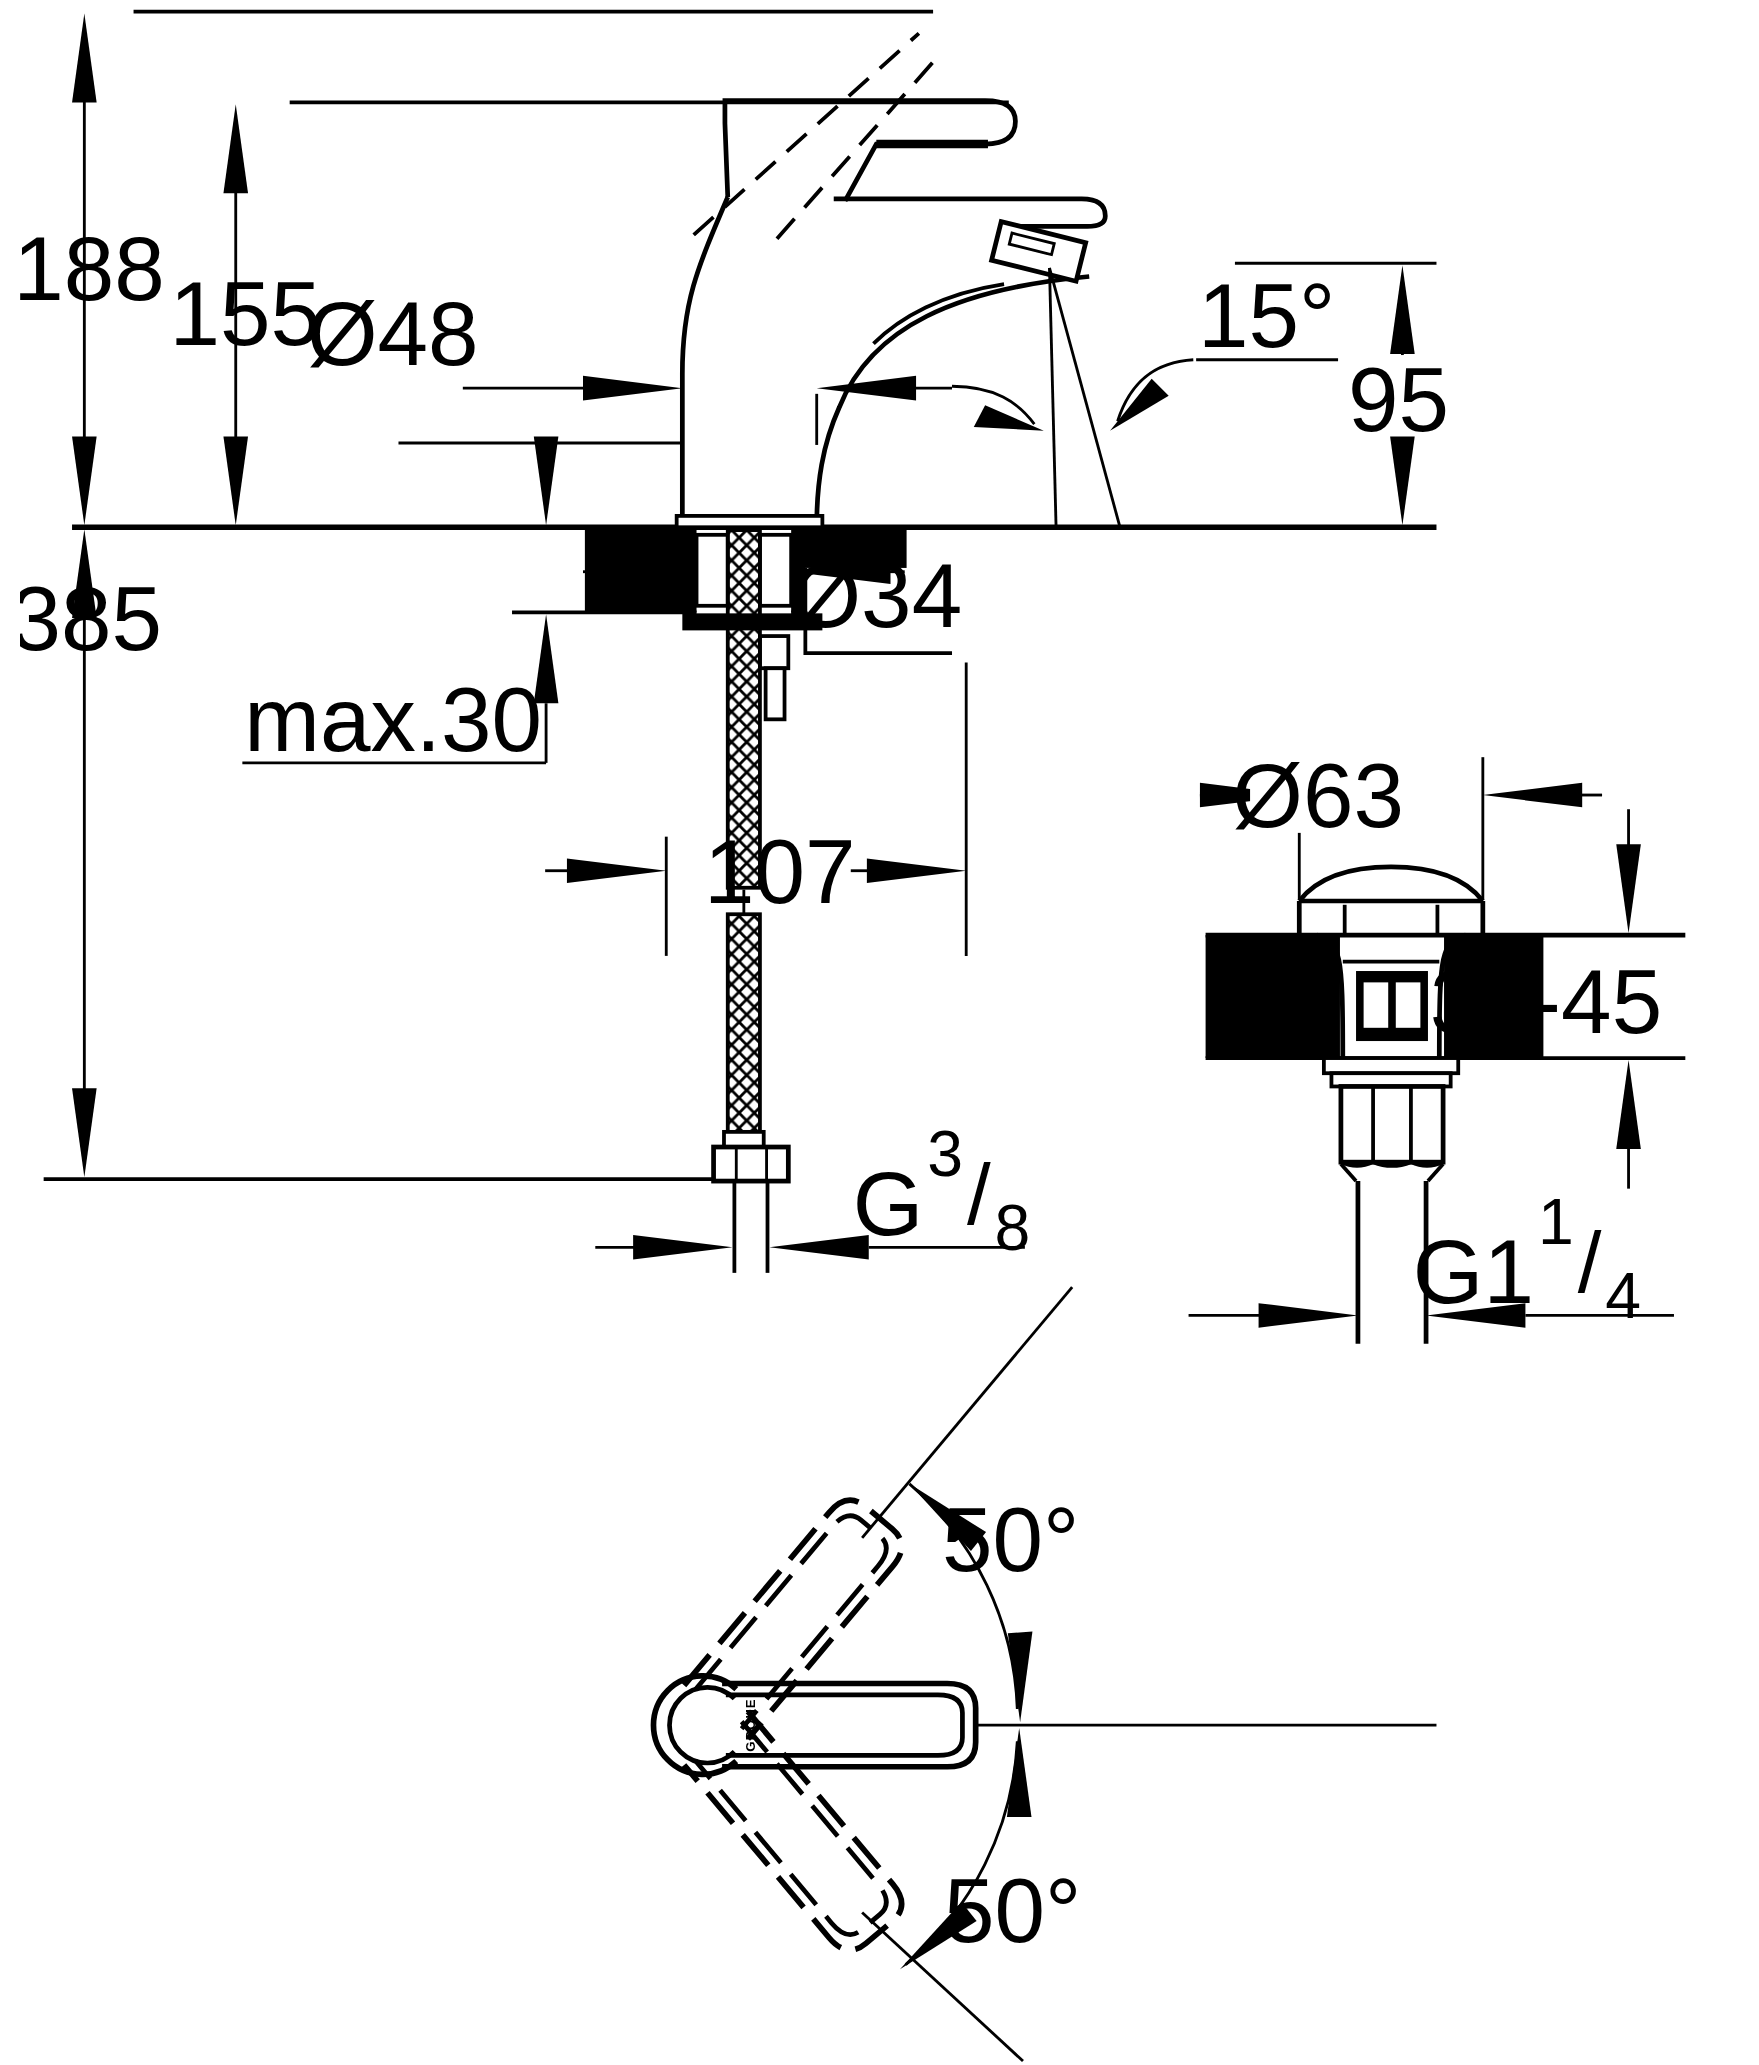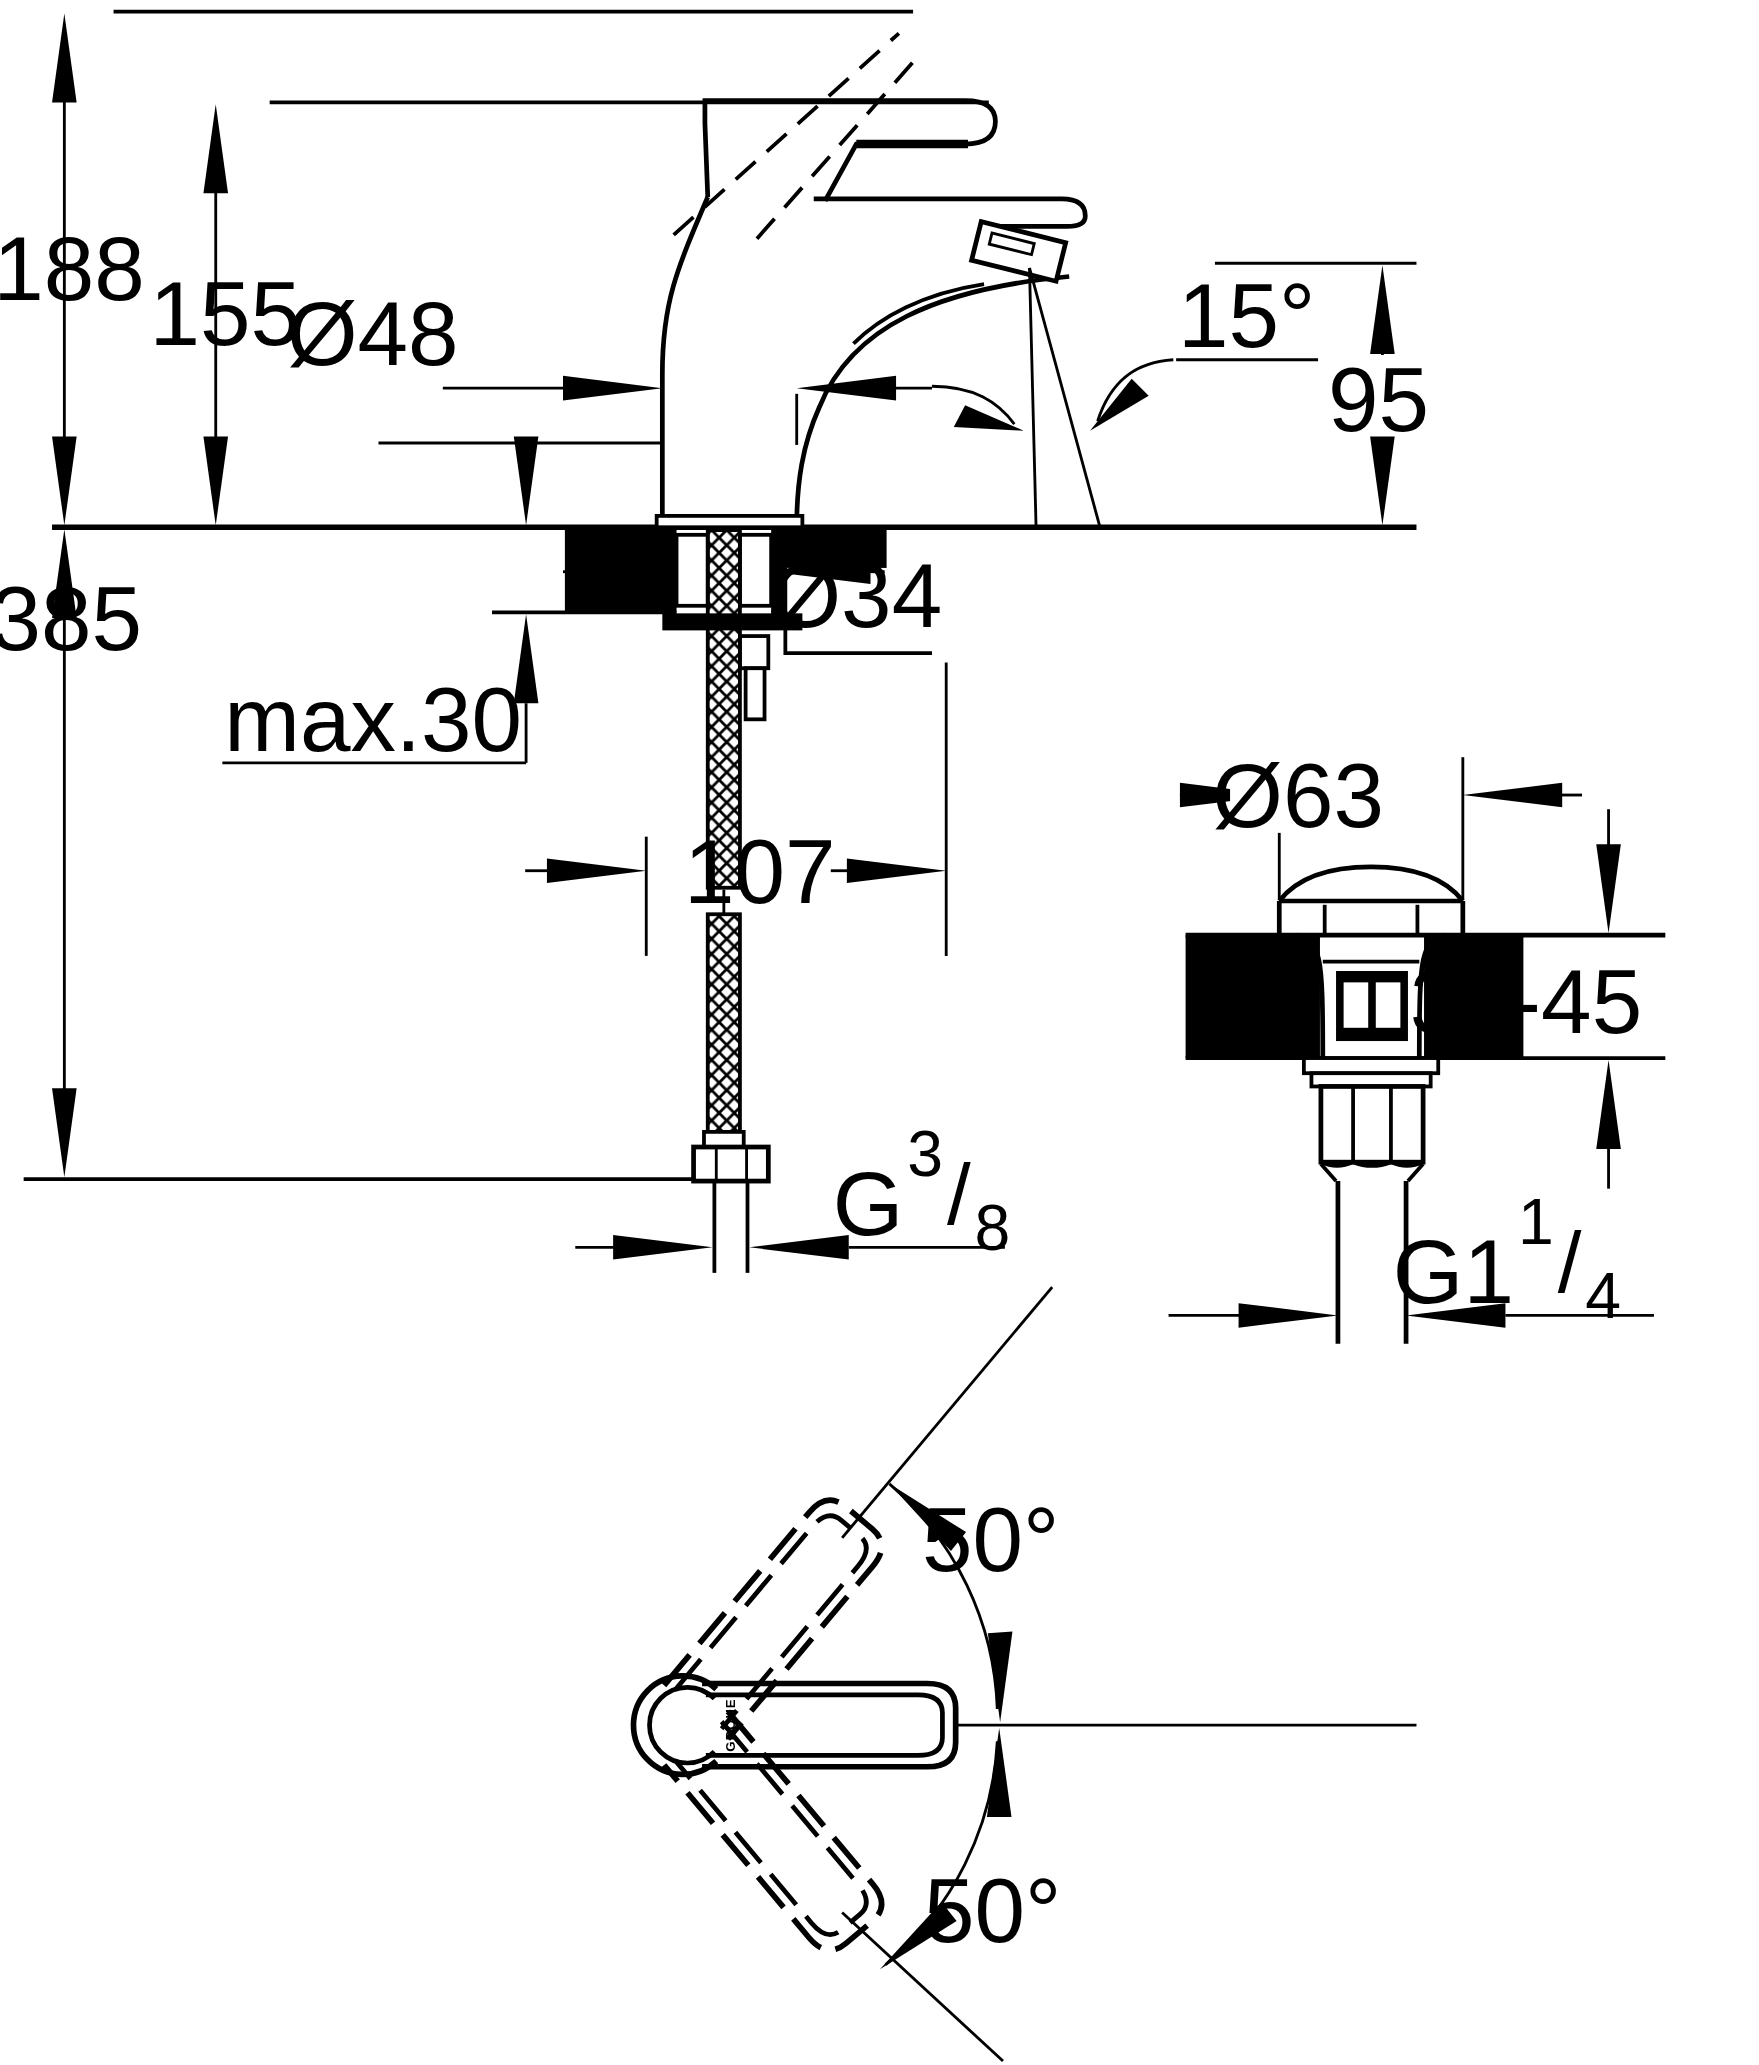--- a/index.html
+++ b/index.html
@@ -1,16 +1,16 @@
 <!DOCTYPE html>
 <html style="font-size:15px"><head>
 <meta charset="utf-8">
 <style>
   html,body{margin:0;padding:0;background:#fff;}
-  .sheet{width:1723px;height:2066px;background:#ffffff;position:relative;font-family:"Liberation Sans",sans-serif;}
+  .sheet{width:1723px;height:2066px;background:#ffffff;position:relative;font-family:"Liberation Sans",sans-serif;margin-left:20px;}
   svg{display:block;}
   text{fill:#000;font-family:"Liberation Sans","DejaVu Sans",sans-serif;}
   .dimtxt{font-size:96px;}
   .suptxt{font-size:68px;}
   line,path,polyline{stroke:#000;fill:none;}
   polygon{fill:#000;stroke:none;}
 </style>
 </head>
 <body>
 

